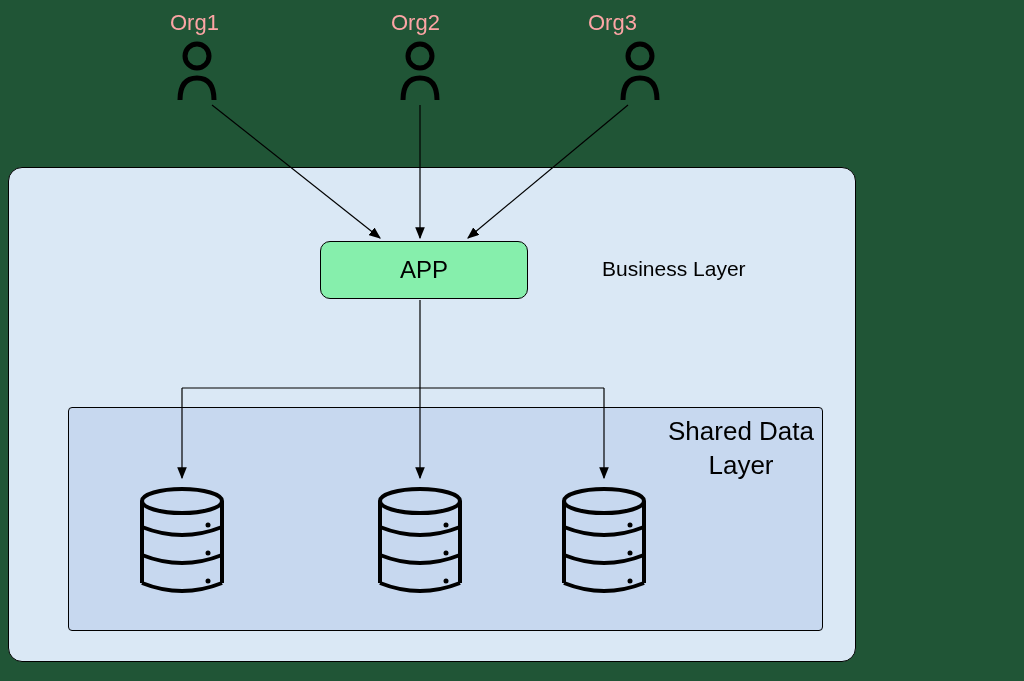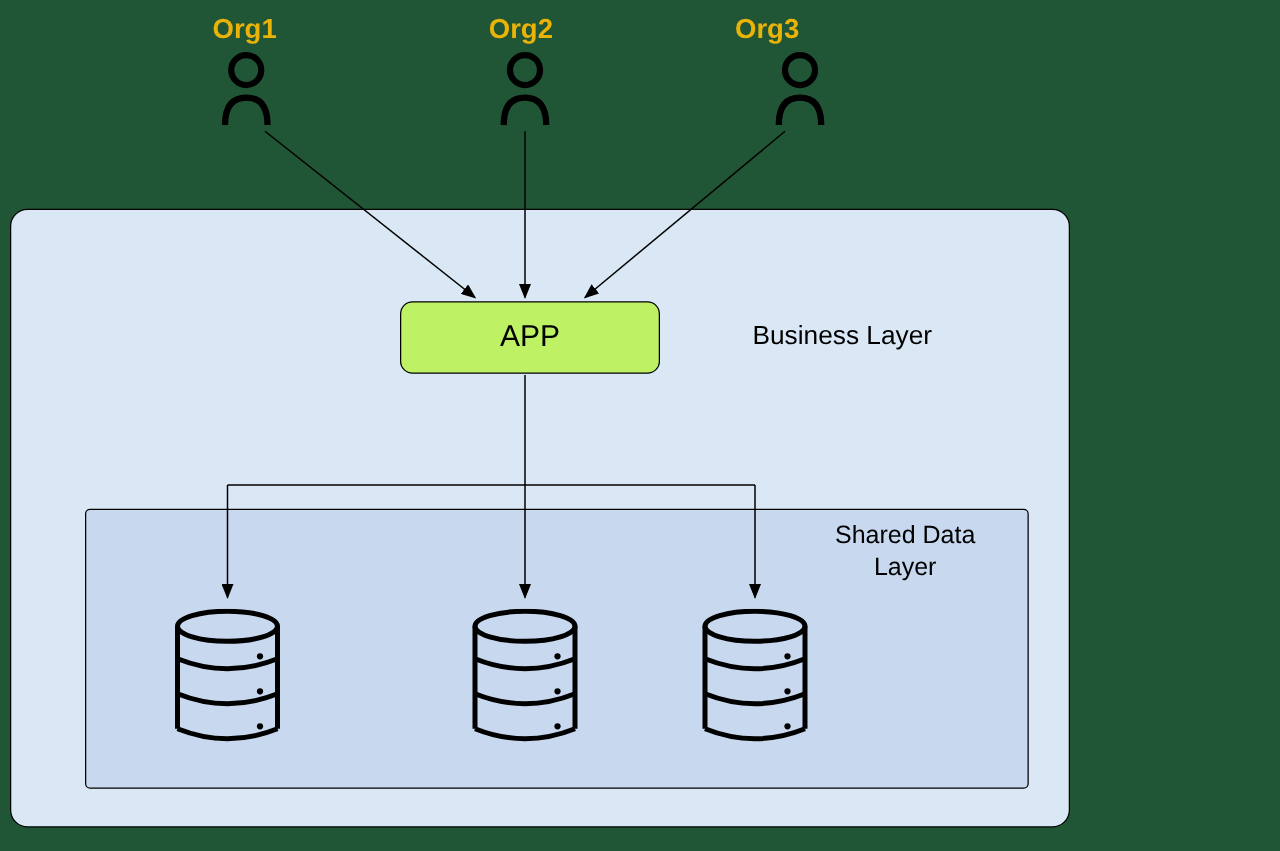--- a/index.html
+++ b/index.html
@@ -13,22 +13,22 @@
     .canvas {
       position: absolute;
       top: 0;
       left: 0;
       width: 1024px;
       height: 681px;
     }
     .org-label {
       position: absolute;
       font-size: 22px;
-      font-weight: bold;
-      color: #eab308;
+      font-weight: normal;
+      color: #fca5a5;
     }
     .user-icon {
       position: absolute;
       width: 50px;
       height: 60px;
     }
     .business-layer {
       position: absolute;
       left: 8px;
       top: 167px;
@@ -37,21 +37,21 @@
       background: #dae8f5;
       border: 1px solid #000;
       border-radius: 14px;
     }
     .app-box {
       position: absolute;
       left: 320px;
       top: 241px;
       width: 208px;
       height: 58px;
-      background: #bef264;
+      background: #86efac;
       border: 1px solid #000;
       border-radius: 10px;
       display: flex;
       align-items: center;
       justify-content: center;
       font-size: 24px;
       color: #000;
     }
     .business-label {
       position: absolute;
@@ -68,21 +68,21 @@
       width: 755px;
       height: 224px;
       background: #c7d8ef;
       border: 1px solid #000;
       border-radius: 4px;
     }
     .data-label {
       position: absolute;
       left: 668px;
       top: 415px;
-      font-size: 20px;
+      font-size: 26px;
       color: #000;
       text-align: center;
       line-height: 1.3;
     }
     .db-icon {
       position: absolute;
       width: 88px;
       height: 110px;
     }
     .arrow {

